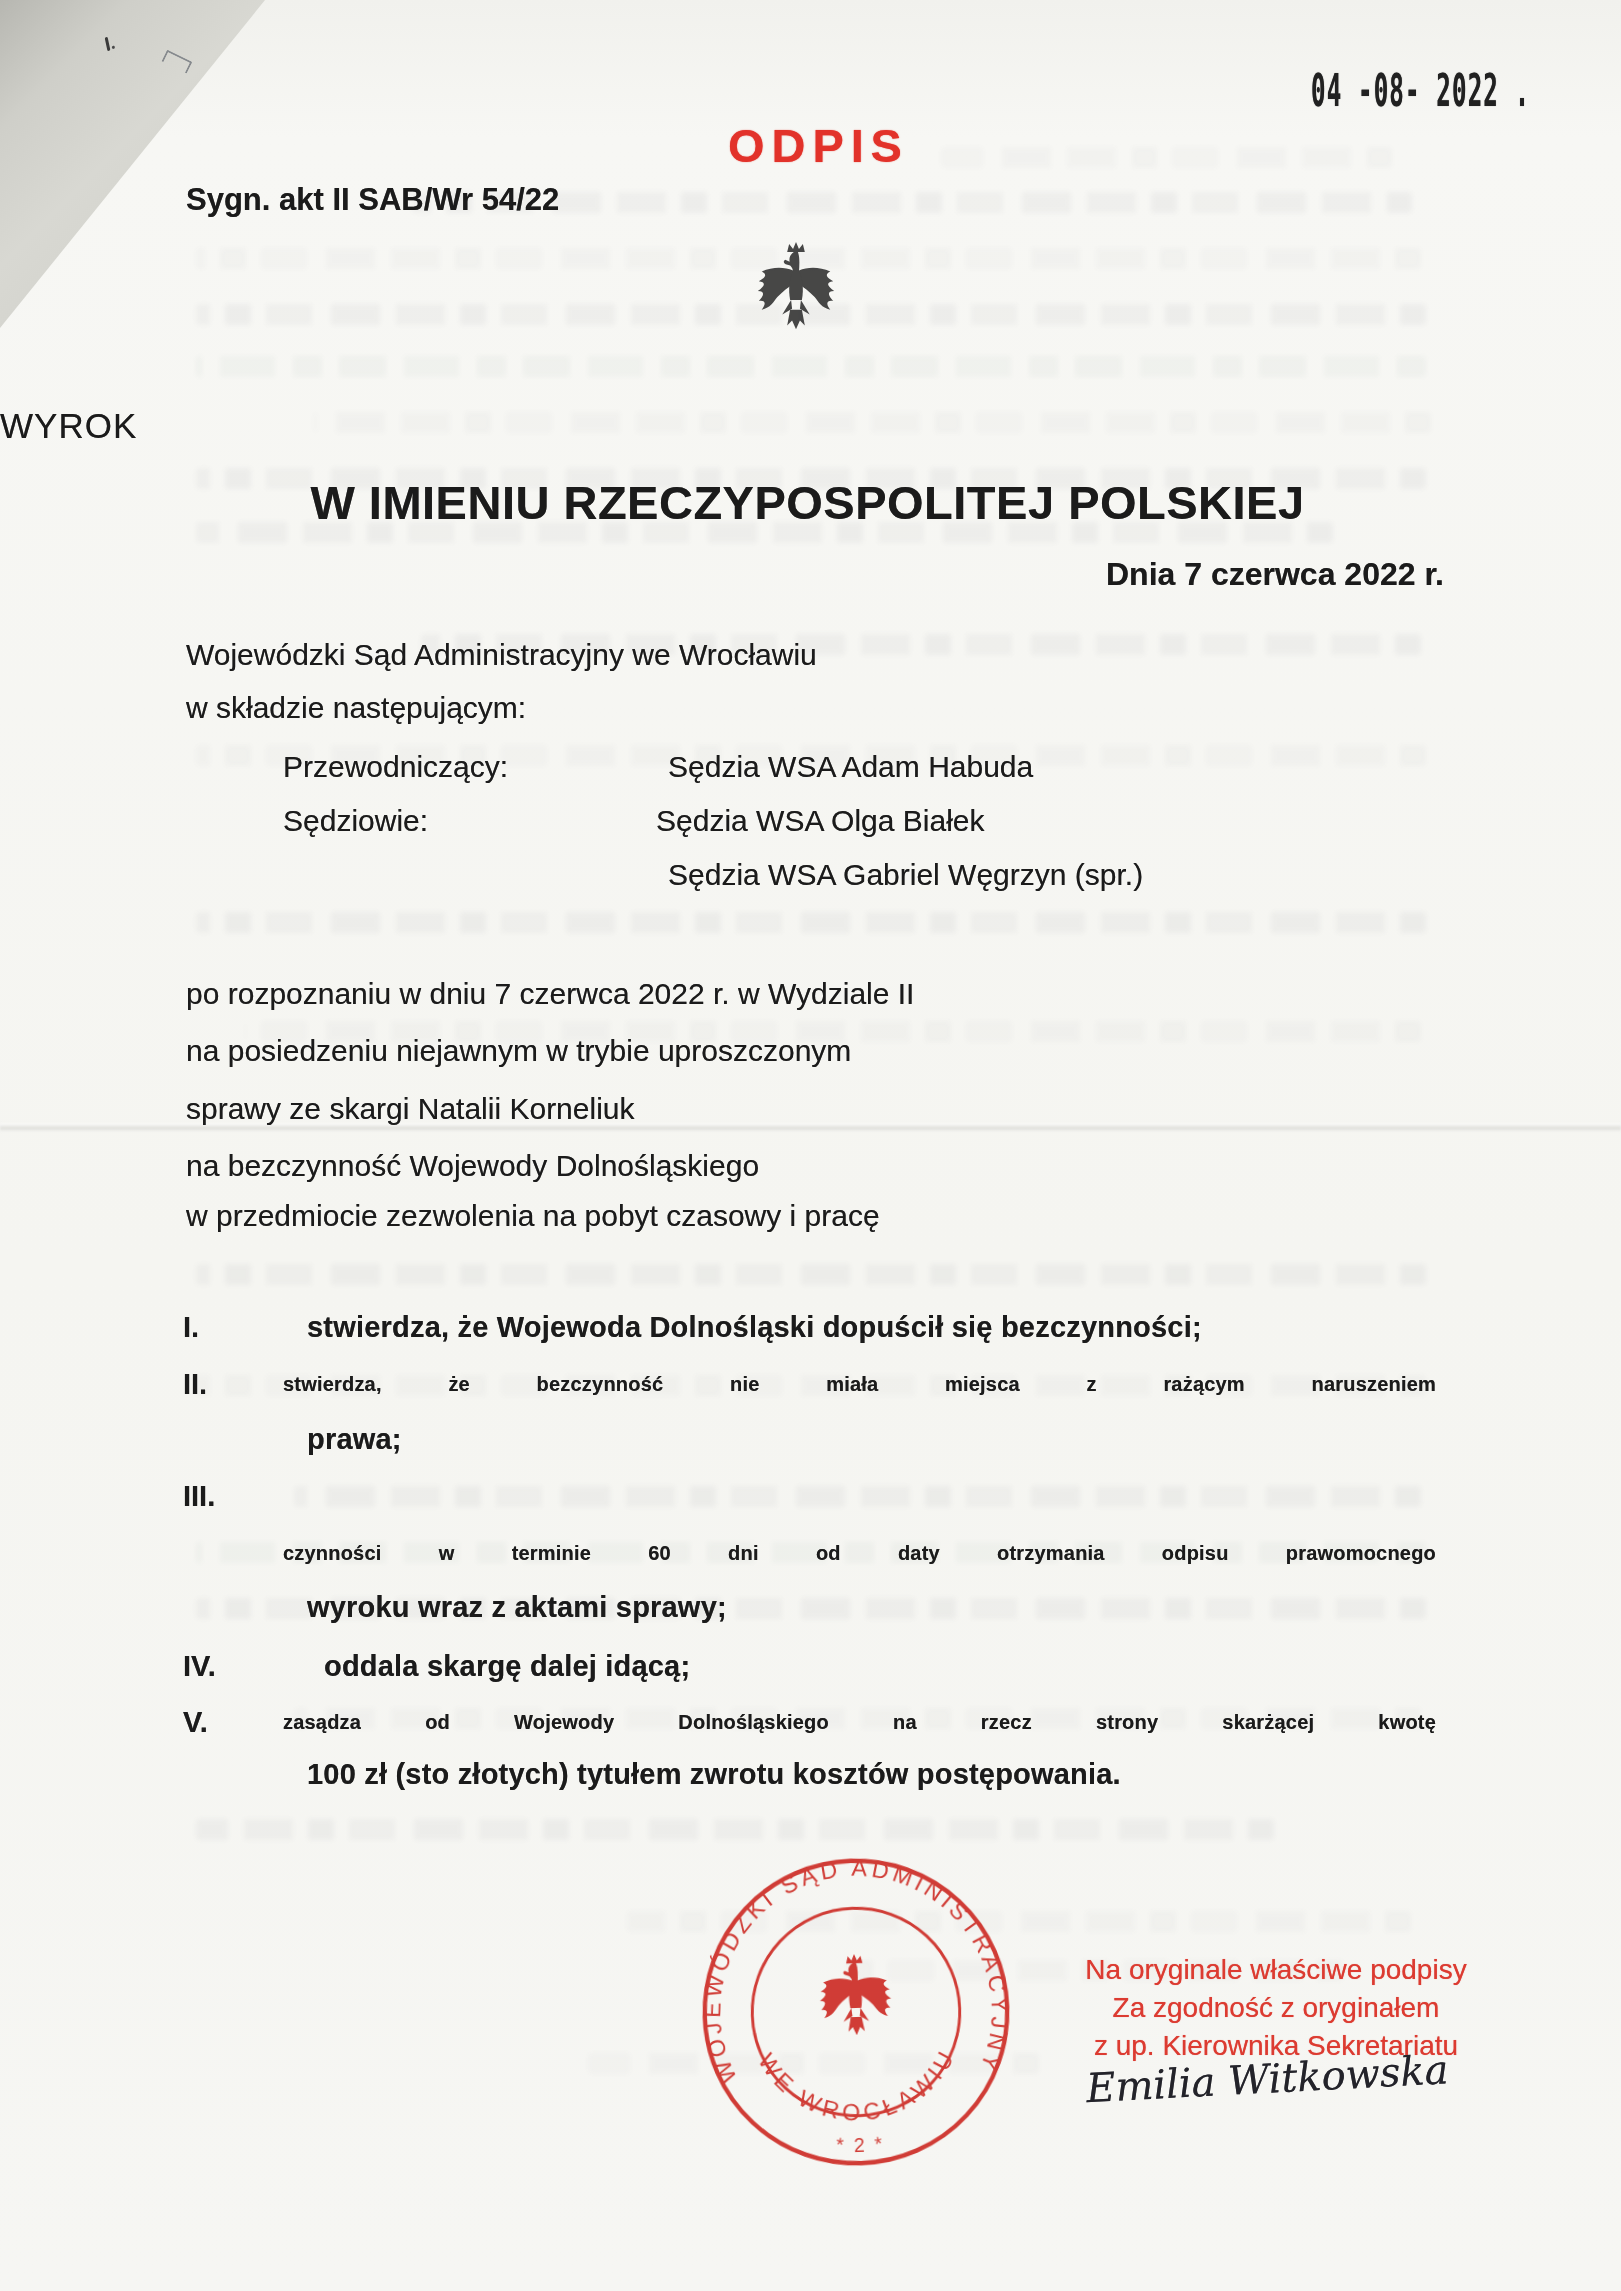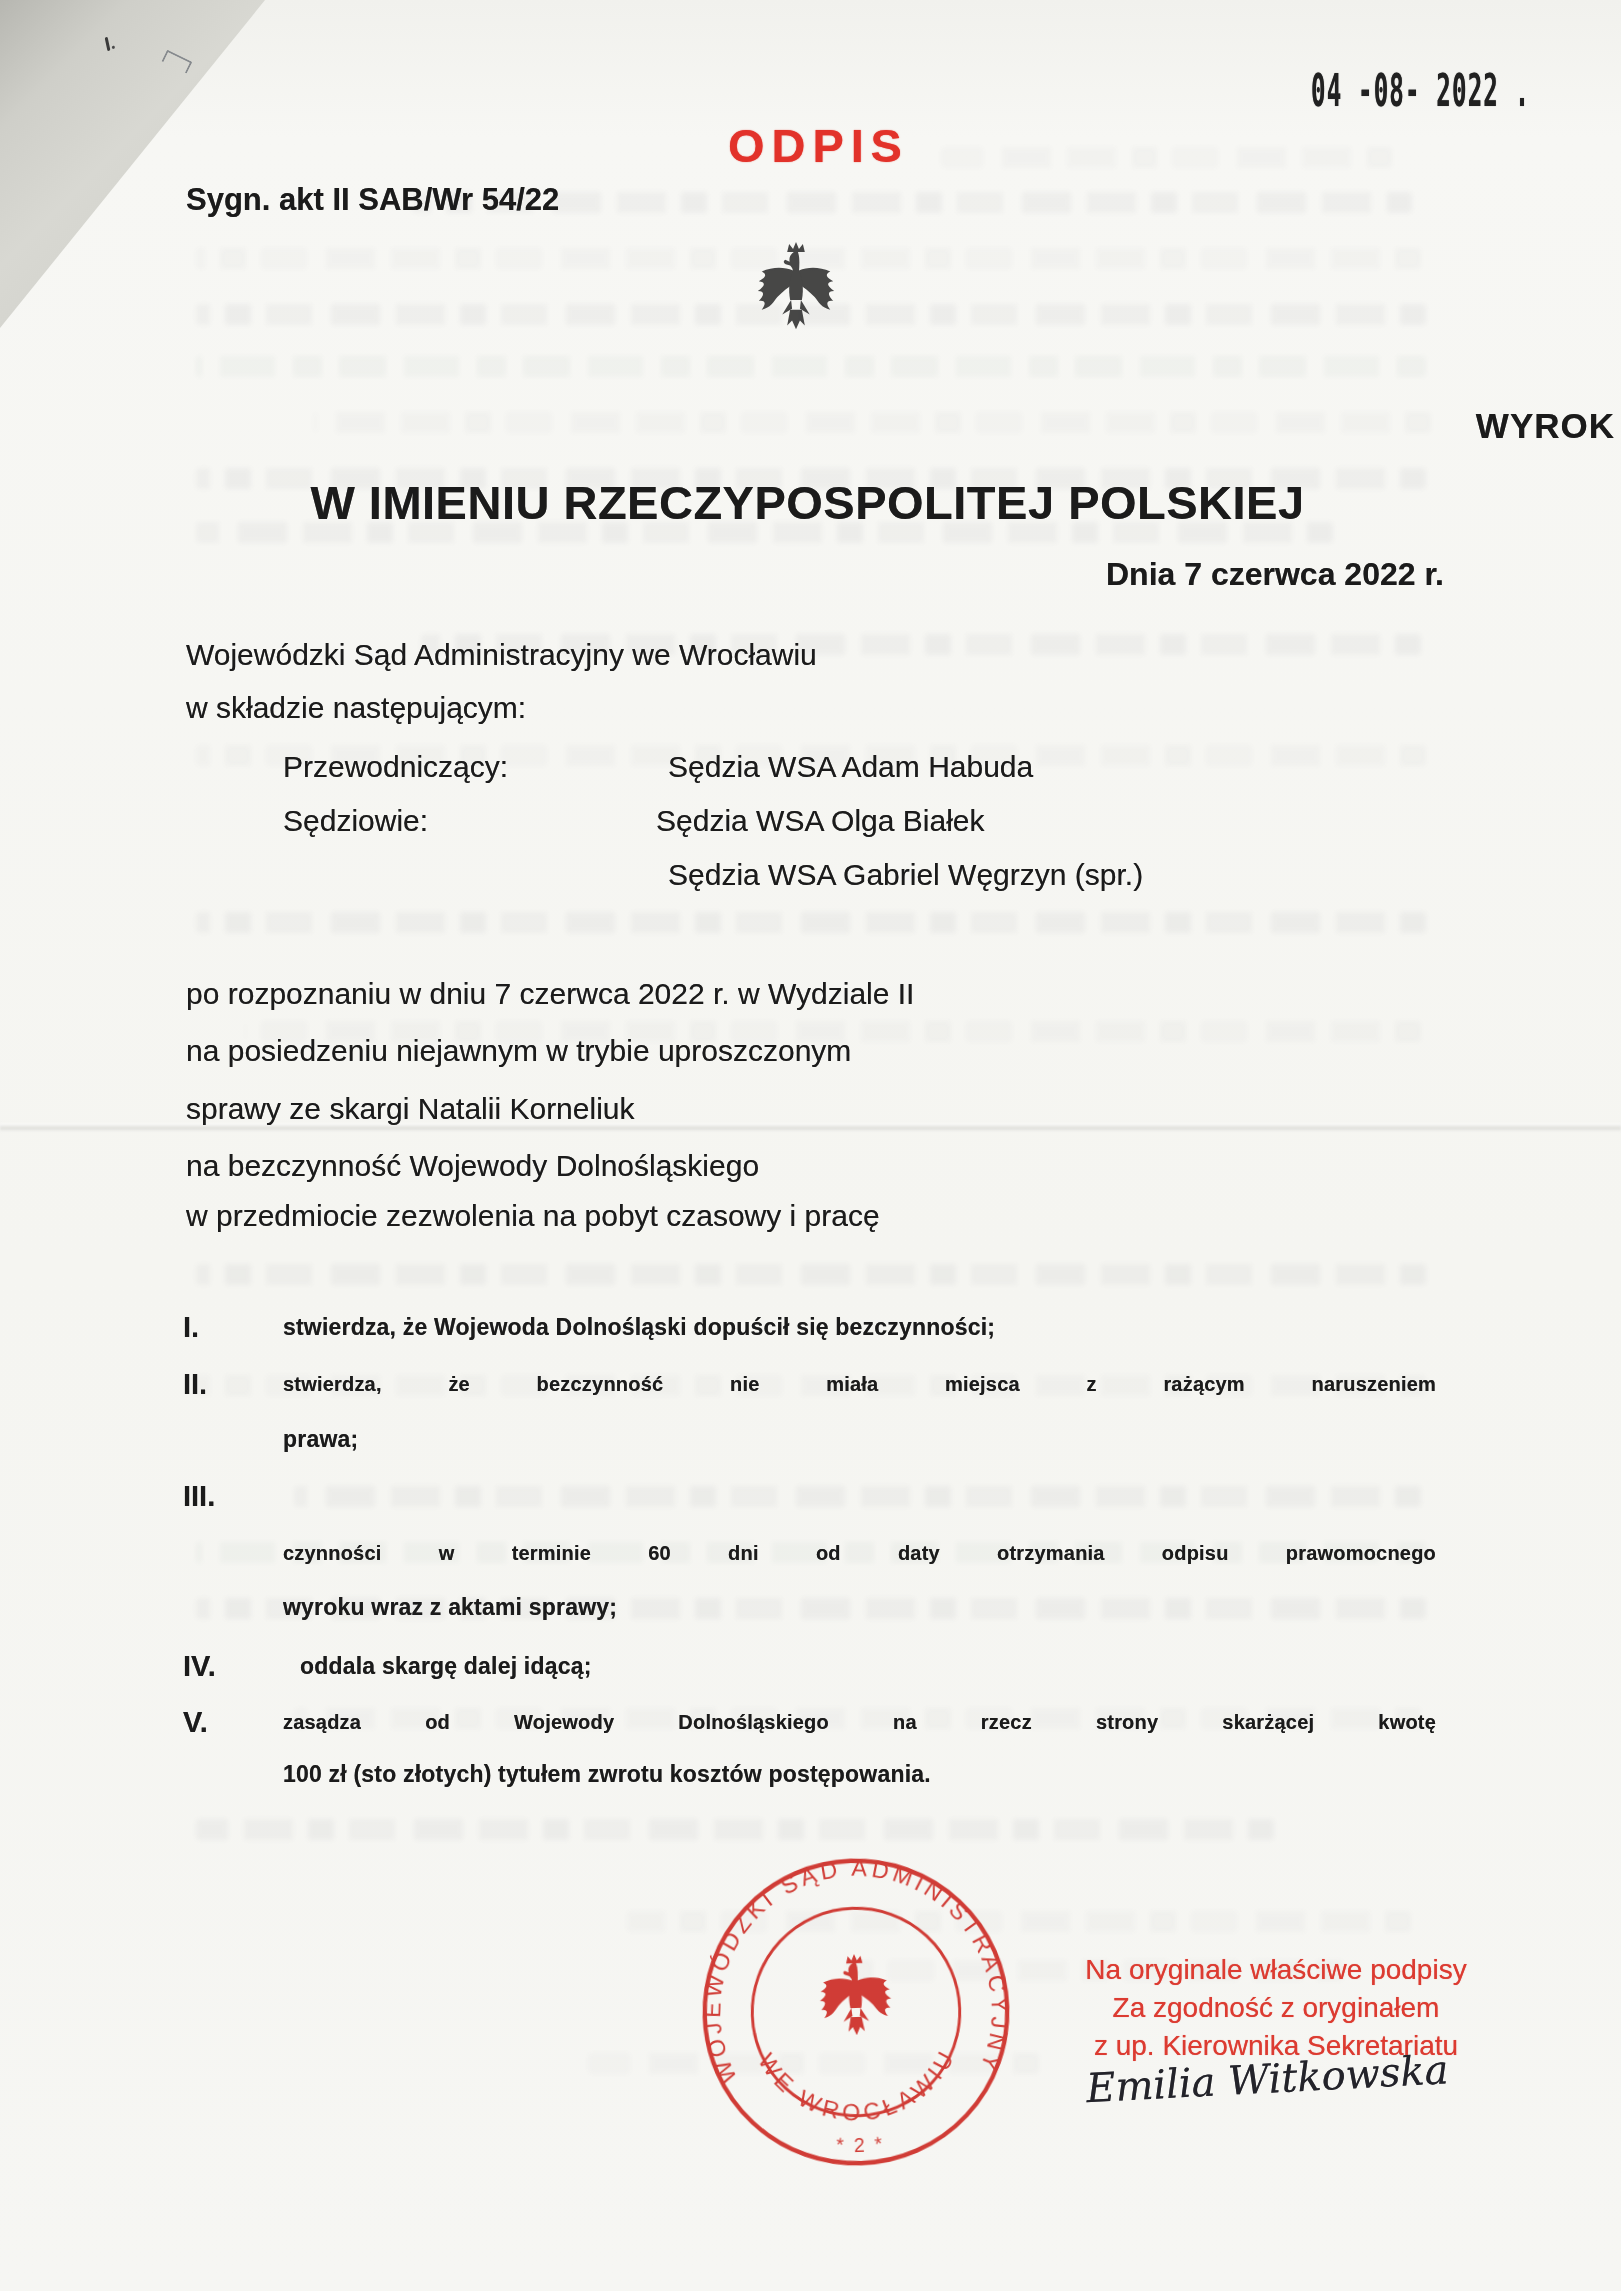--- a/index.html
+++ b/index.html
@@ -59,25 +59,25 @@
     transform:scale(.55,1); transform-origin:left top; white-space:nowrap;
     text-shadow:0 0 1px rgba(20,20,20,.7);
   }
   .odpis{
     left:686px; top:118px; width:265px; text-align:center;
     color:#e2322a; font-weight:bold; font-size:47px; letter-spacing:6.9px;
     text-shadow:0 0 1.2px rgba(226,50,42,.85); white-space:nowrap;
   }
   .sygn{left:186px; top:182px; font-size:31px; font-weight:bold; white-space:nowrap;}
   .emblem{left:747px; top:241px; width:98px; height:110px; color:#2f2f2f; opacity:.88; filter:blur(0.3px);}
-  .t-main{left:0; top:406px; width:1615px; text-align:right; font-size:35px; font-weight:bold; letter-spacing:1px;}
+  .t-main{left:0; top:406px; width:1615px; text-align:left; font-size:35px; font-weight:normal; letter-spacing:1px;}
   .t-sub{left:0; top:475px; width:1615px; text-align:center; font-size:47px; font-weight:bold; letter-spacing:0.5px;}
   .t-date{left:0; top:556px; width:1444px; text-align:right; font-size:32px; font-weight:bold; white-space:nowrap;}
   .body-line{font-size:30px; line-height:39px; white-space:nowrap;}
-  .bold-line{font-size:23px; line-height:39px; font-weight:bold; white-space:nowrap; letter-spacing:0.2px;}
+  .bold-line{font-size:29px; line-height:39px; font-weight:bold; white-space:nowrap; letter-spacing:0.2px;margin-left:24px;}
   .jline{
     font-size:20px; line-height:39px; font-weight:bold; letter-spacing:0.2px;
     width:1153px; text-align:justify; white-space:normal;
   }
   .jline::after{content:""; display:inline-block; width:100%; height:0; line-height:0;}
   .num{left:183px; font-size:29px; line-height:39px; font-weight:bold;}
   
   .seal{left:696px; top:1852px; width:320px; height:320px; transform:rotate(-2deg); filter:blur(0.4px); opacity:.93;}
   
   .cert{

